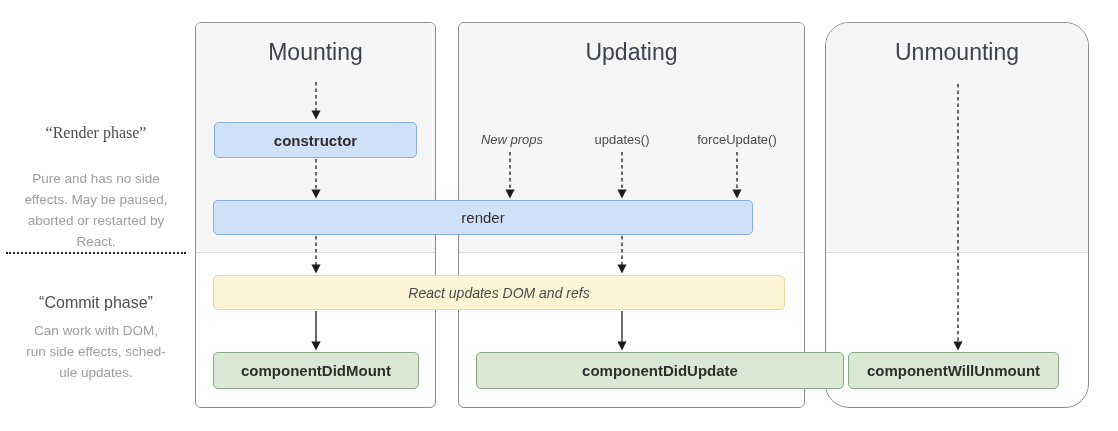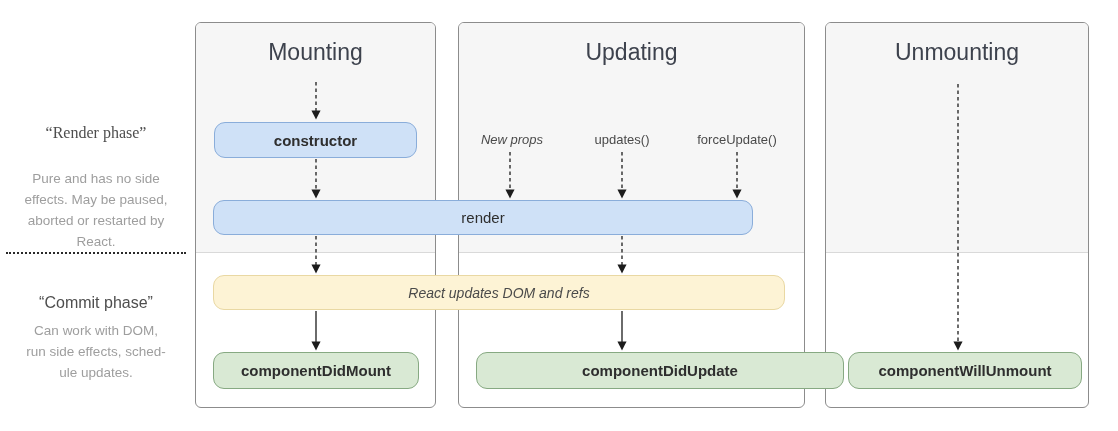--- a/index.html
+++ b/index.html
@@ -40,21 +40,21 @@
     top: 22px;
     height: 386px;
     background: #ffffff;
     border: 1px solid var(--panel-border, #8c8c8c);
     border-radius: 6px;
     overflow: hidden;
     box-sizing: border-box;
   }
   .col-mounting   { left: 195px; width: 241px; }
   .col-updating   { left: 458px; width: 347px; }
-  .col-unmounting { left: 825px; width: 264px; }
+  .col-unmounting { left: 825px; width: 264px; border-radius: 24px; }
   .col-top {
     position: absolute;
     left: 0; top: 0; right: 0;
     height: 229px;
     background: var(--phase-panel-bg, #f6f6f6);
     border-bottom: 1px solid #d9d9d9;
   }
   .col-title {
     position: absolute;
     left: 0; right: 0; top: 14px;
@@ -70,21 +70,21 @@
     transform: translateX(-50%);
     font-size: 13px;
     color: #4a4a4a;
     white-space: nowrap;
   }
   .trigger.italic { font-style: italic; }
   
   .node {
     position: absolute;
     box-sizing: border-box;
-    border-radius: 11px;
+    border-radius: 5px;
     display: flex;
     align-items: center;
     justify-content: center;
     font-size: 15px;
     color: #2e2e2e;
   }
   .node.bold { font-weight: bold; }
   .node.blue {
     background: var(--lifecycle-box-blue-bg, #cfe1f7);
     border: 1px solid var(--lifecycle-box-blue-border, #8aadda);
@@ -98,21 +98,21 @@
   }
   .node.green {
     background: var(--commit-box-green-bg, #d9e9d4);
     border: 1px solid var(--commit-box-green-border, #87a982);
   }
   #node-constructor  { left: 214px; top: 122px; width: 203px; height: 36px; }
   #node-render       { left: 213px; top: 200px; width: 540px; height: 35px; }
   #node-dom-update   { left: 213px; top: 275px; width: 572px; height: 35px; }
   #node-did-mount    { left: 213px; top: 352px; width: 206px; height: 37px; }
   #node-did-update   { left: 476px; top: 352px; width: 368px; height: 37px; }
-  #node-will-unmount { left: 848px; top: 352px; width: 234px; height: 37px; text-align: right; }
+  #node-will-unmount { left: 848px; top: 352px; width: 211px; height: 37px; text-align: right; }
   
   svg.arrows {
     position: absolute;
     left: 0; top: 0;
     width: 1118px; height: 431px;
     pointer-events: none;
   }
   svg.arrows line { stroke: #1c1c1c; stroke-width: 1.3; }
   svg.arrows line.dash { stroke-dasharray: 3.5 3; }
 </style>

